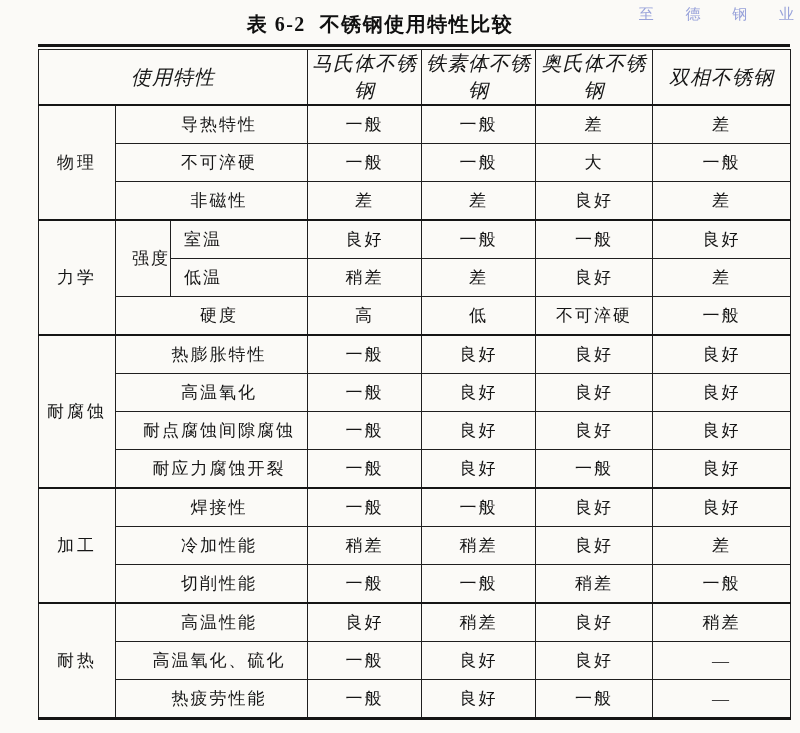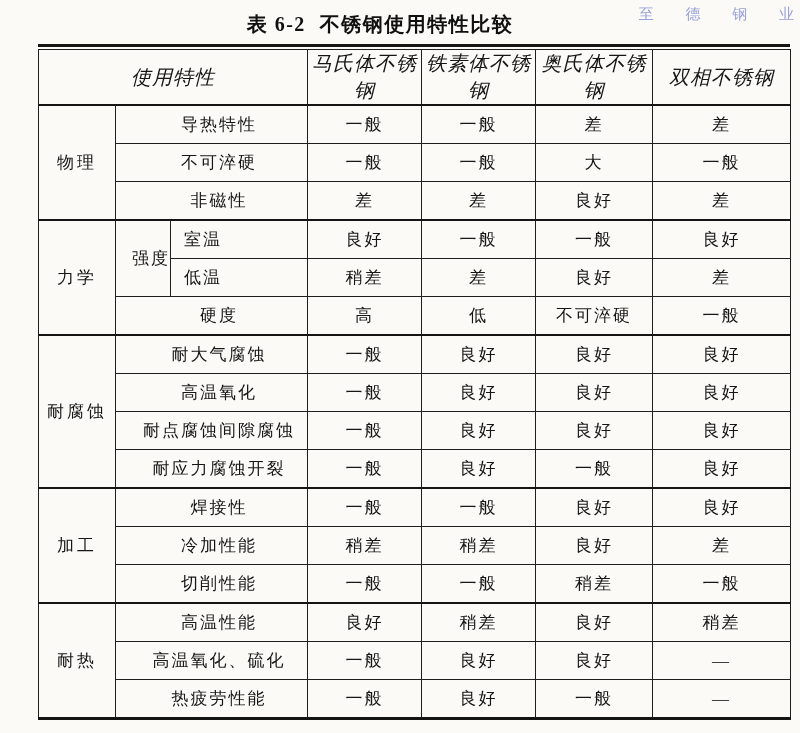--- a/index.html
+++ b/index.html
@@ -127,21 +127,21 @@
   <tr>
     <td class="lbl" colspan="2">硬度</td>
     <td>高</td>
     <td>低</td>
     <td>不可淬硬</td>
     <td>一般</td>
   </tr>
 
   <tr class="secstart">
     <td class="cat" rowspan="4">耐腐蚀</td>
-    <td class="lbl" colspan="2">耐大气腐蚀</td>
+    <td class="lbl" colspan="2">热膨胀特性</td>
     <td>一般</td>
     <td>良好</td>
     <td>良好</td>
     <td>良好</td>
   </tr>
   <tr>
     <td class="lbl" colspan="2">高温氧化</td>
     <td>一般</td>
     <td>良好</td>
     <td>良好</td>

